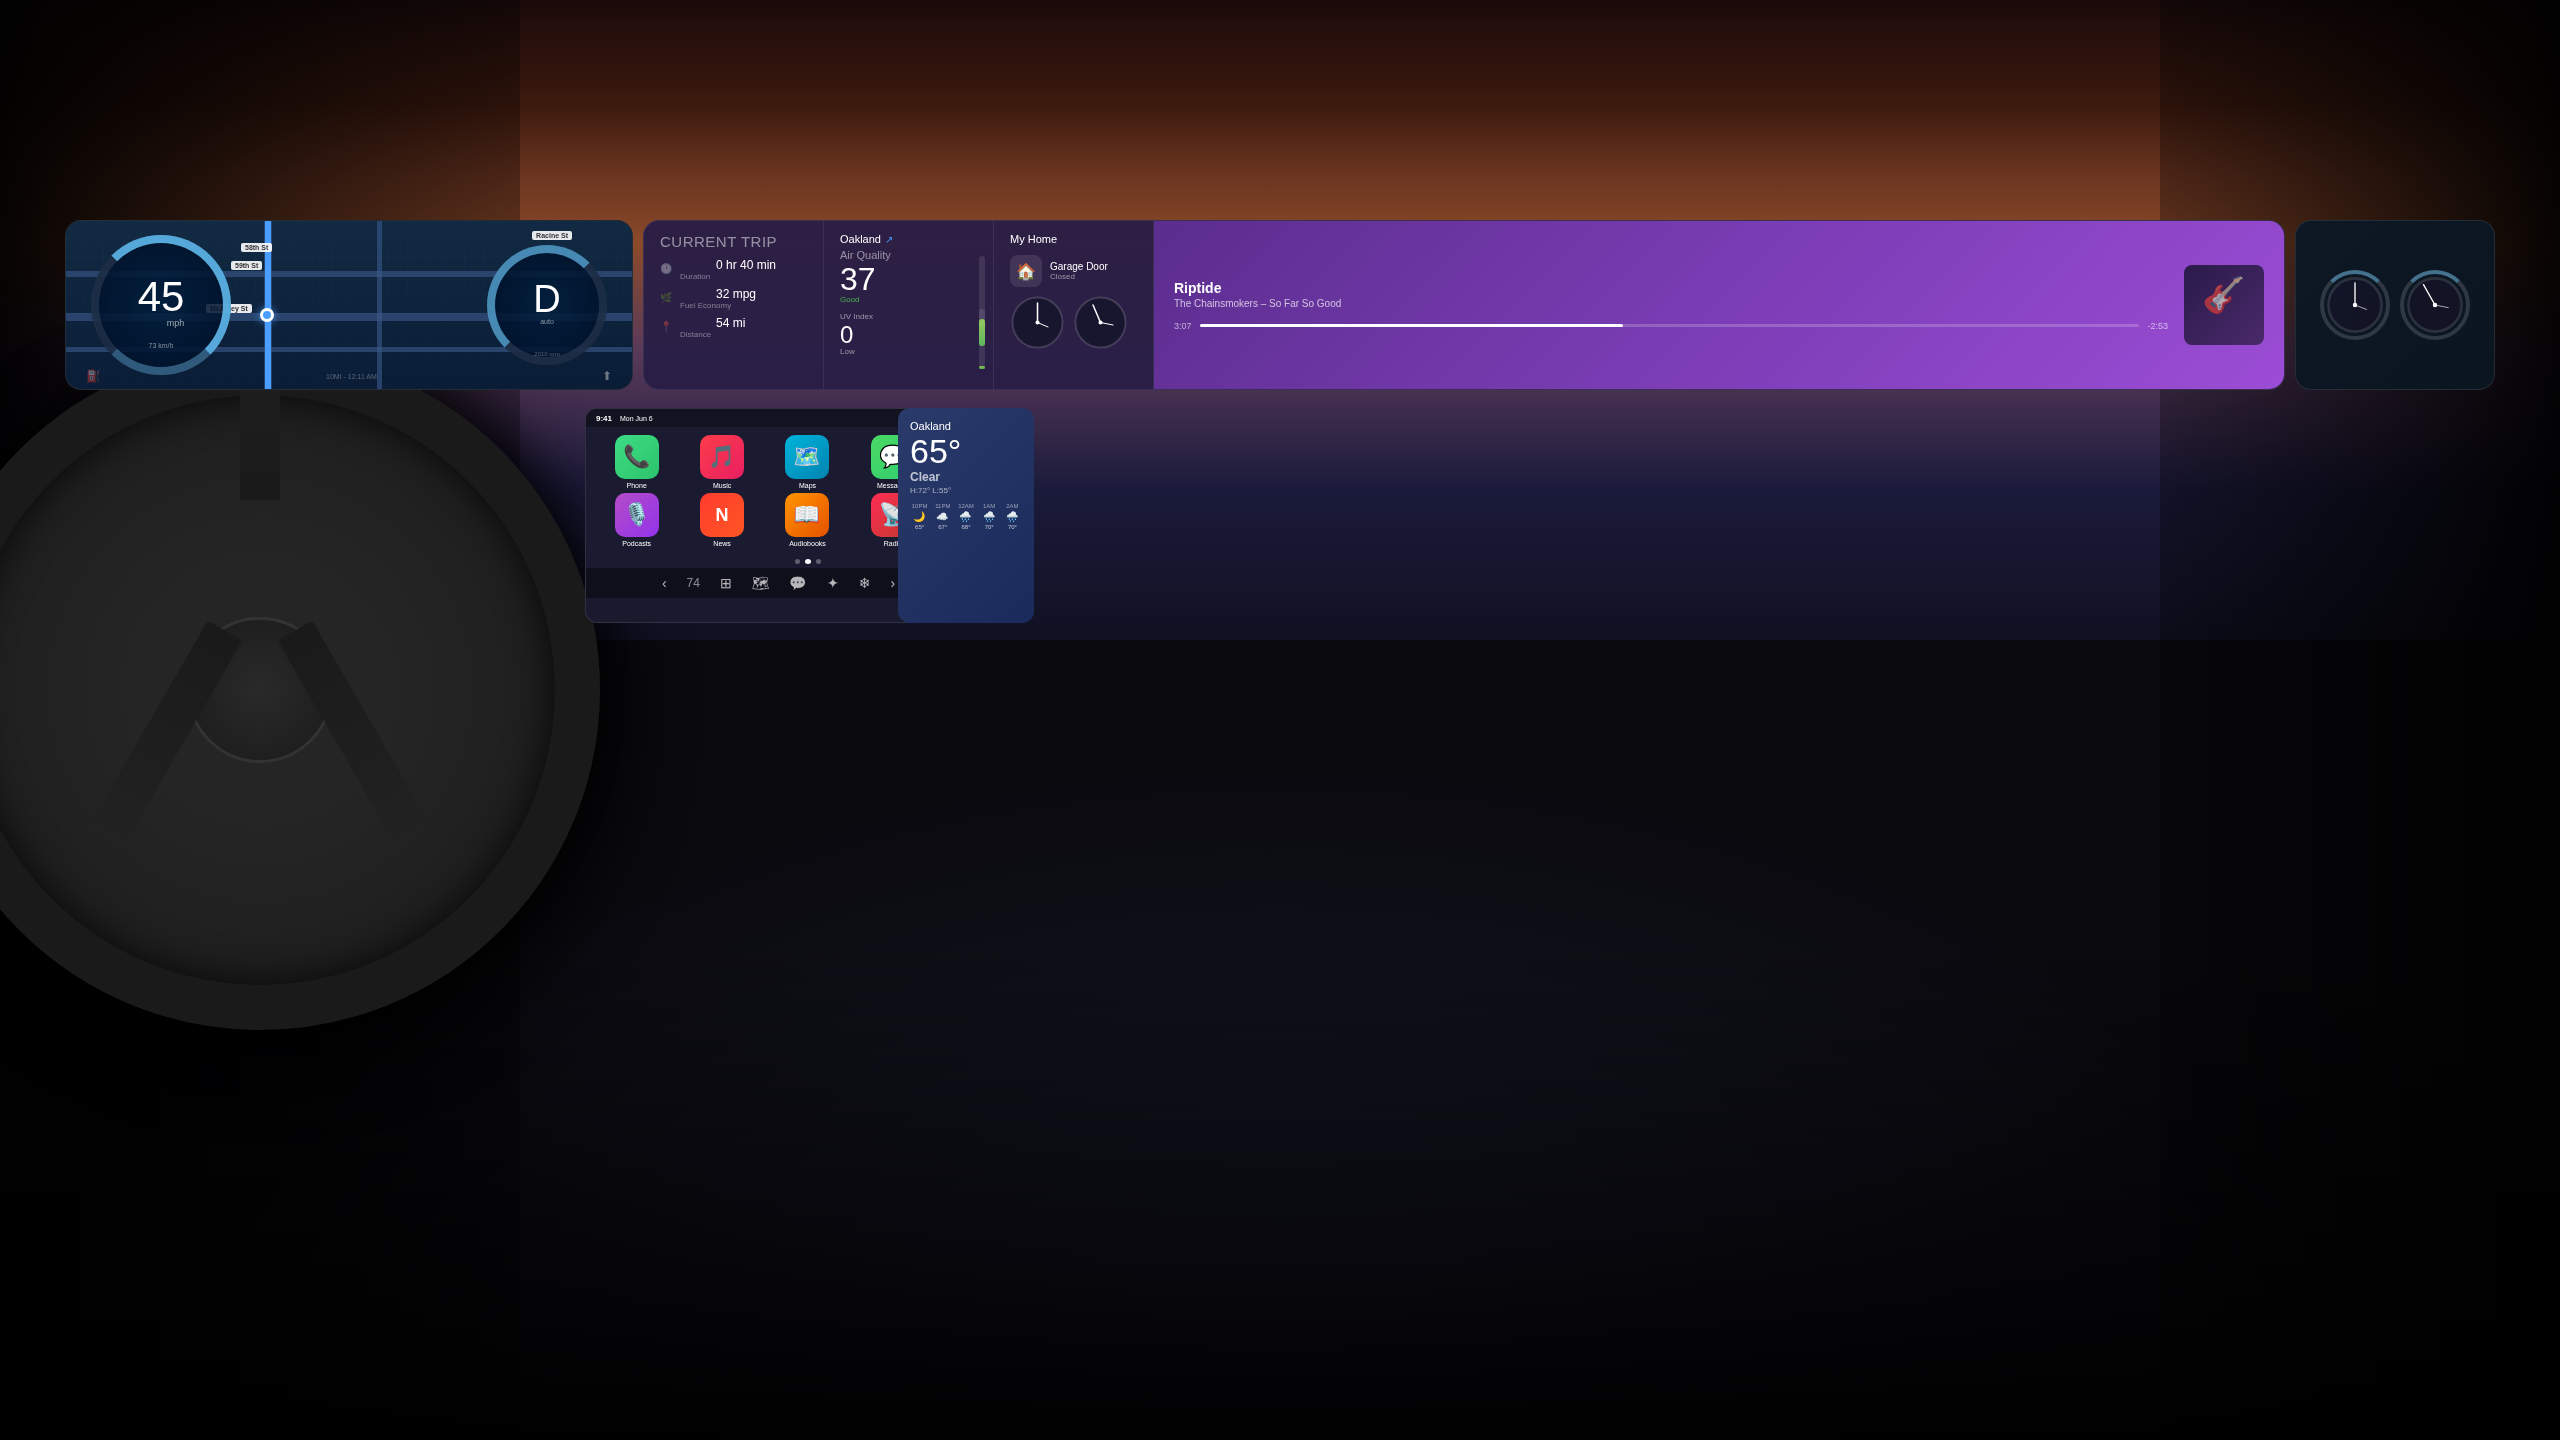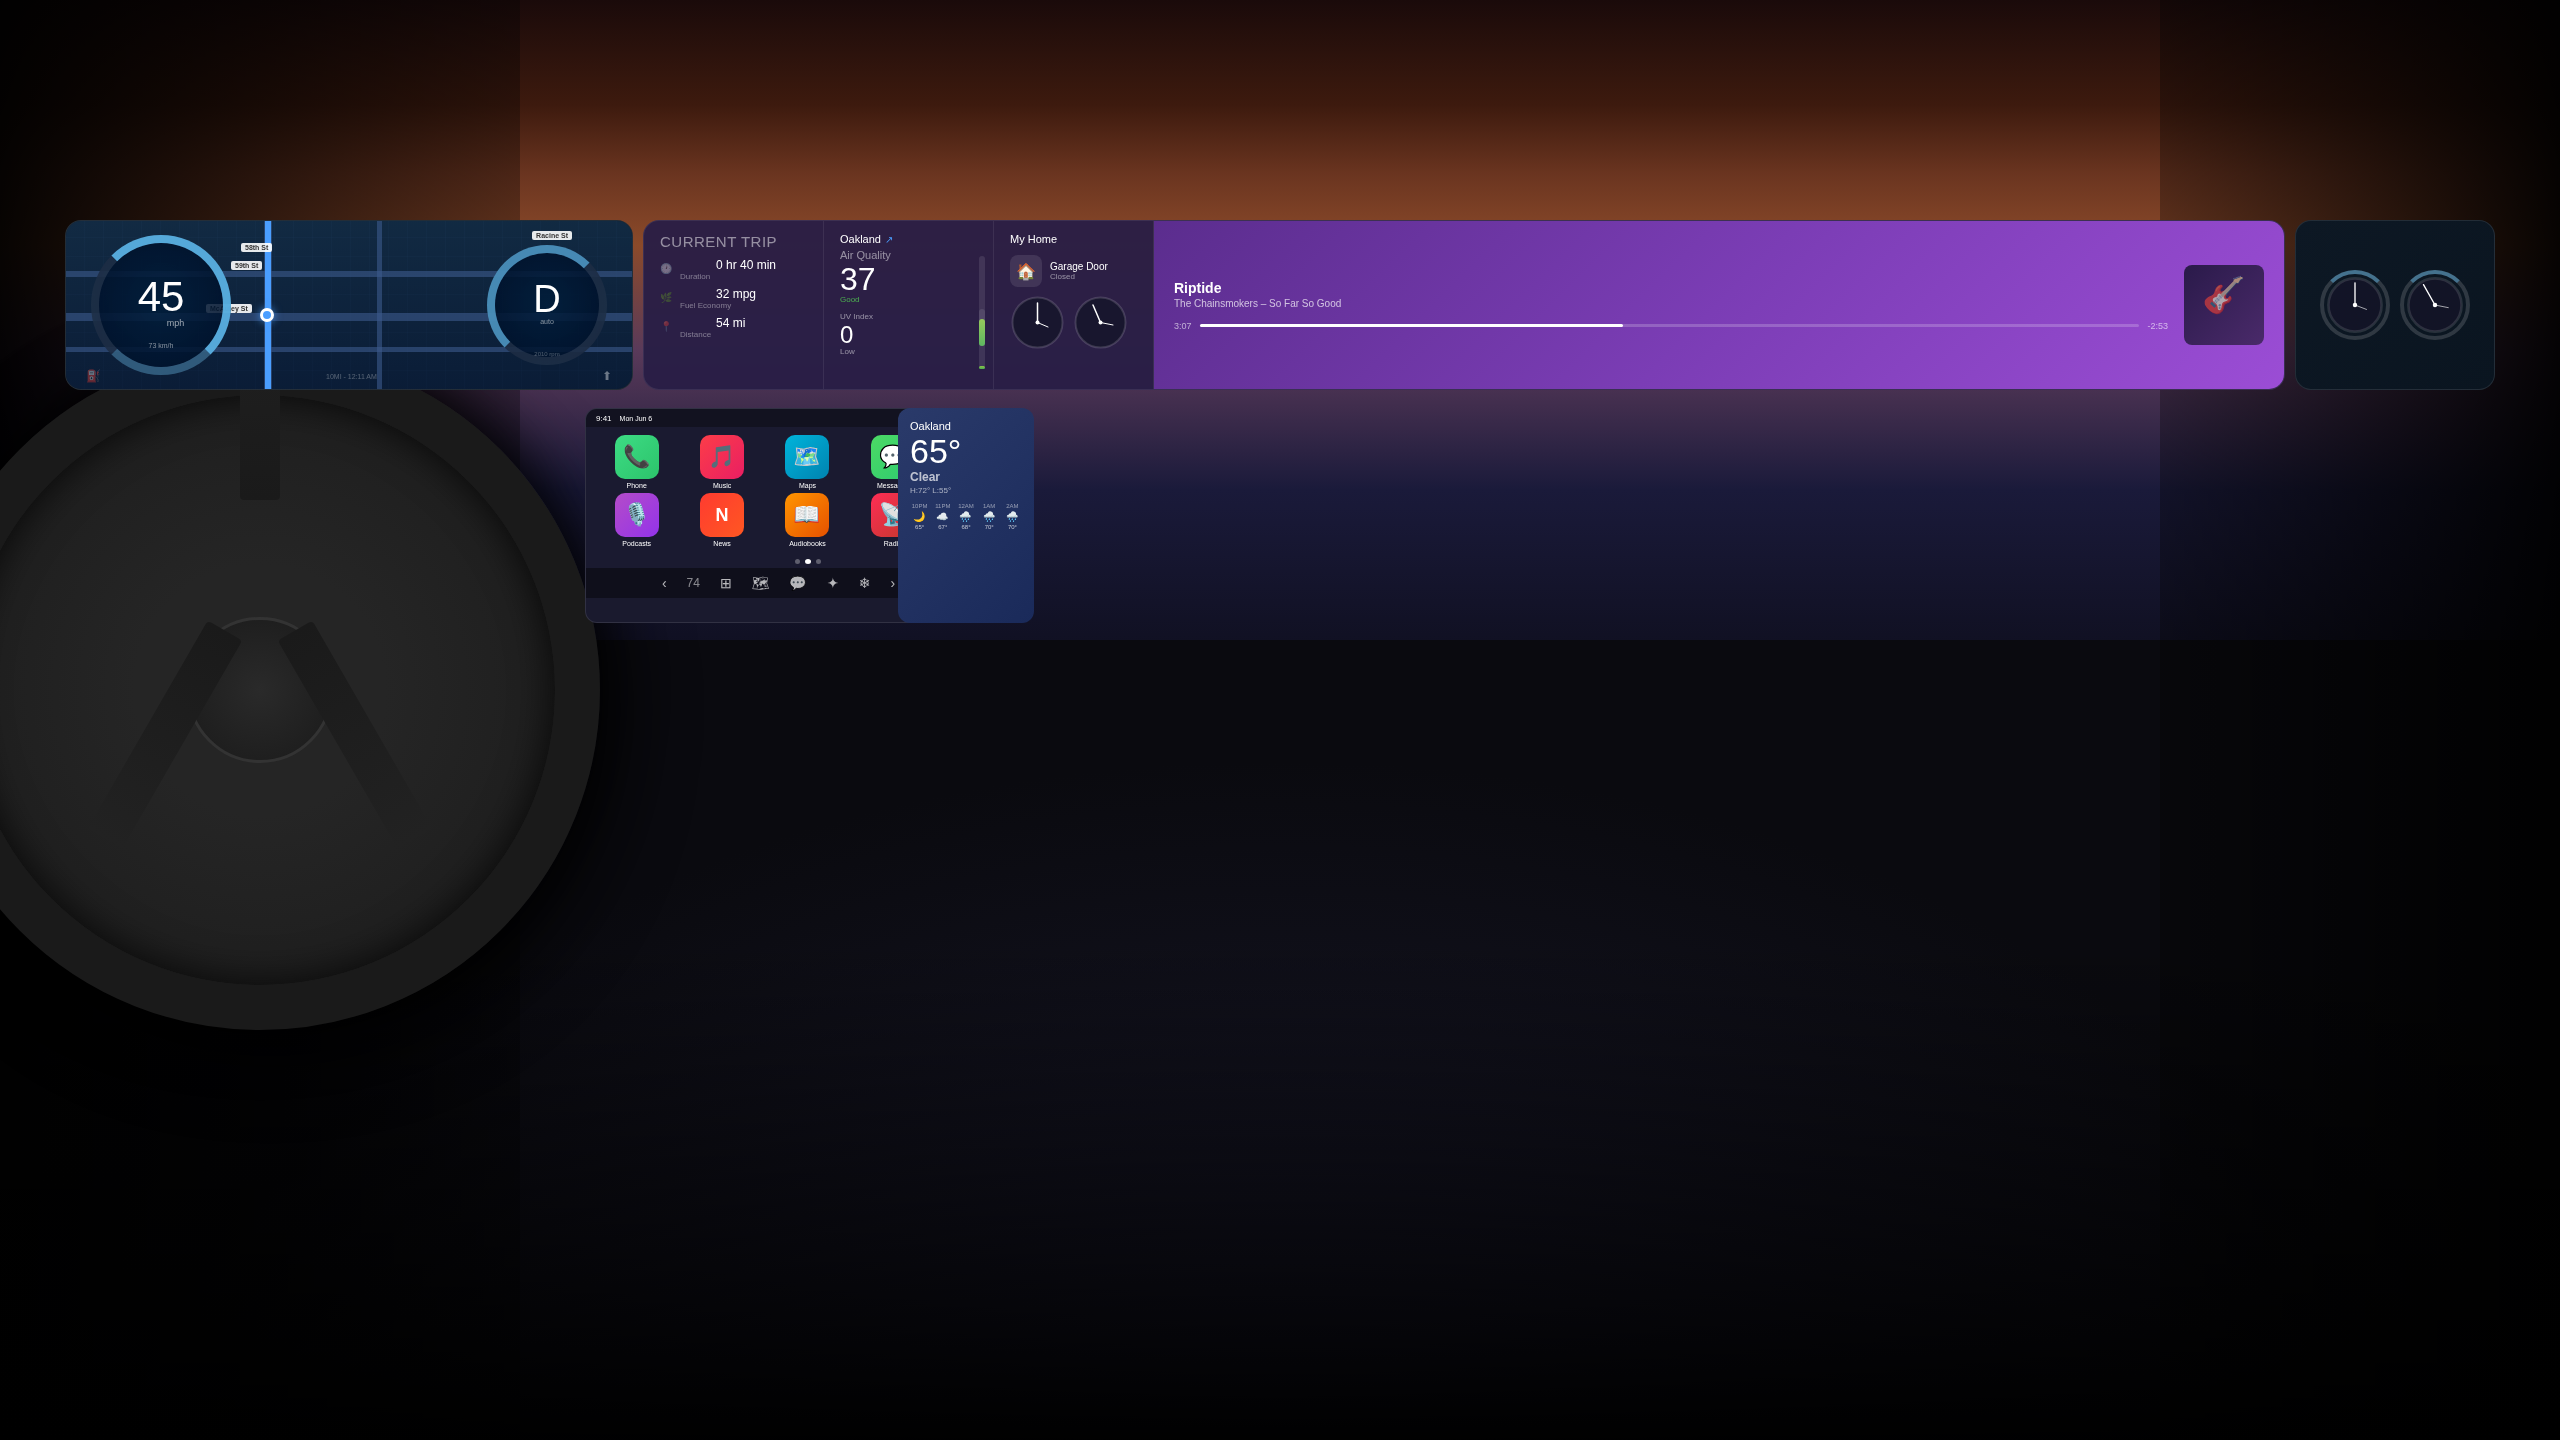--- a/index.html
+++ b/index.html
@@ -615,21 +615,21 @@
       background: rgba(0,0,0,0.3);
       display: flex;
       align-items: center;
       padding: 0 10px;
       font-size: 7px;
       color: #fff;
       gap: 4px;
     }
 
     .cp-time {
-      font-weight: 400;
+      font-weight: 700;
       font-size: 8px;
     }
 
     .cp-date {
       flex: 1;
       margin-left: 4px;
     }
 
     .cp-status-icons {
       display: flex;

